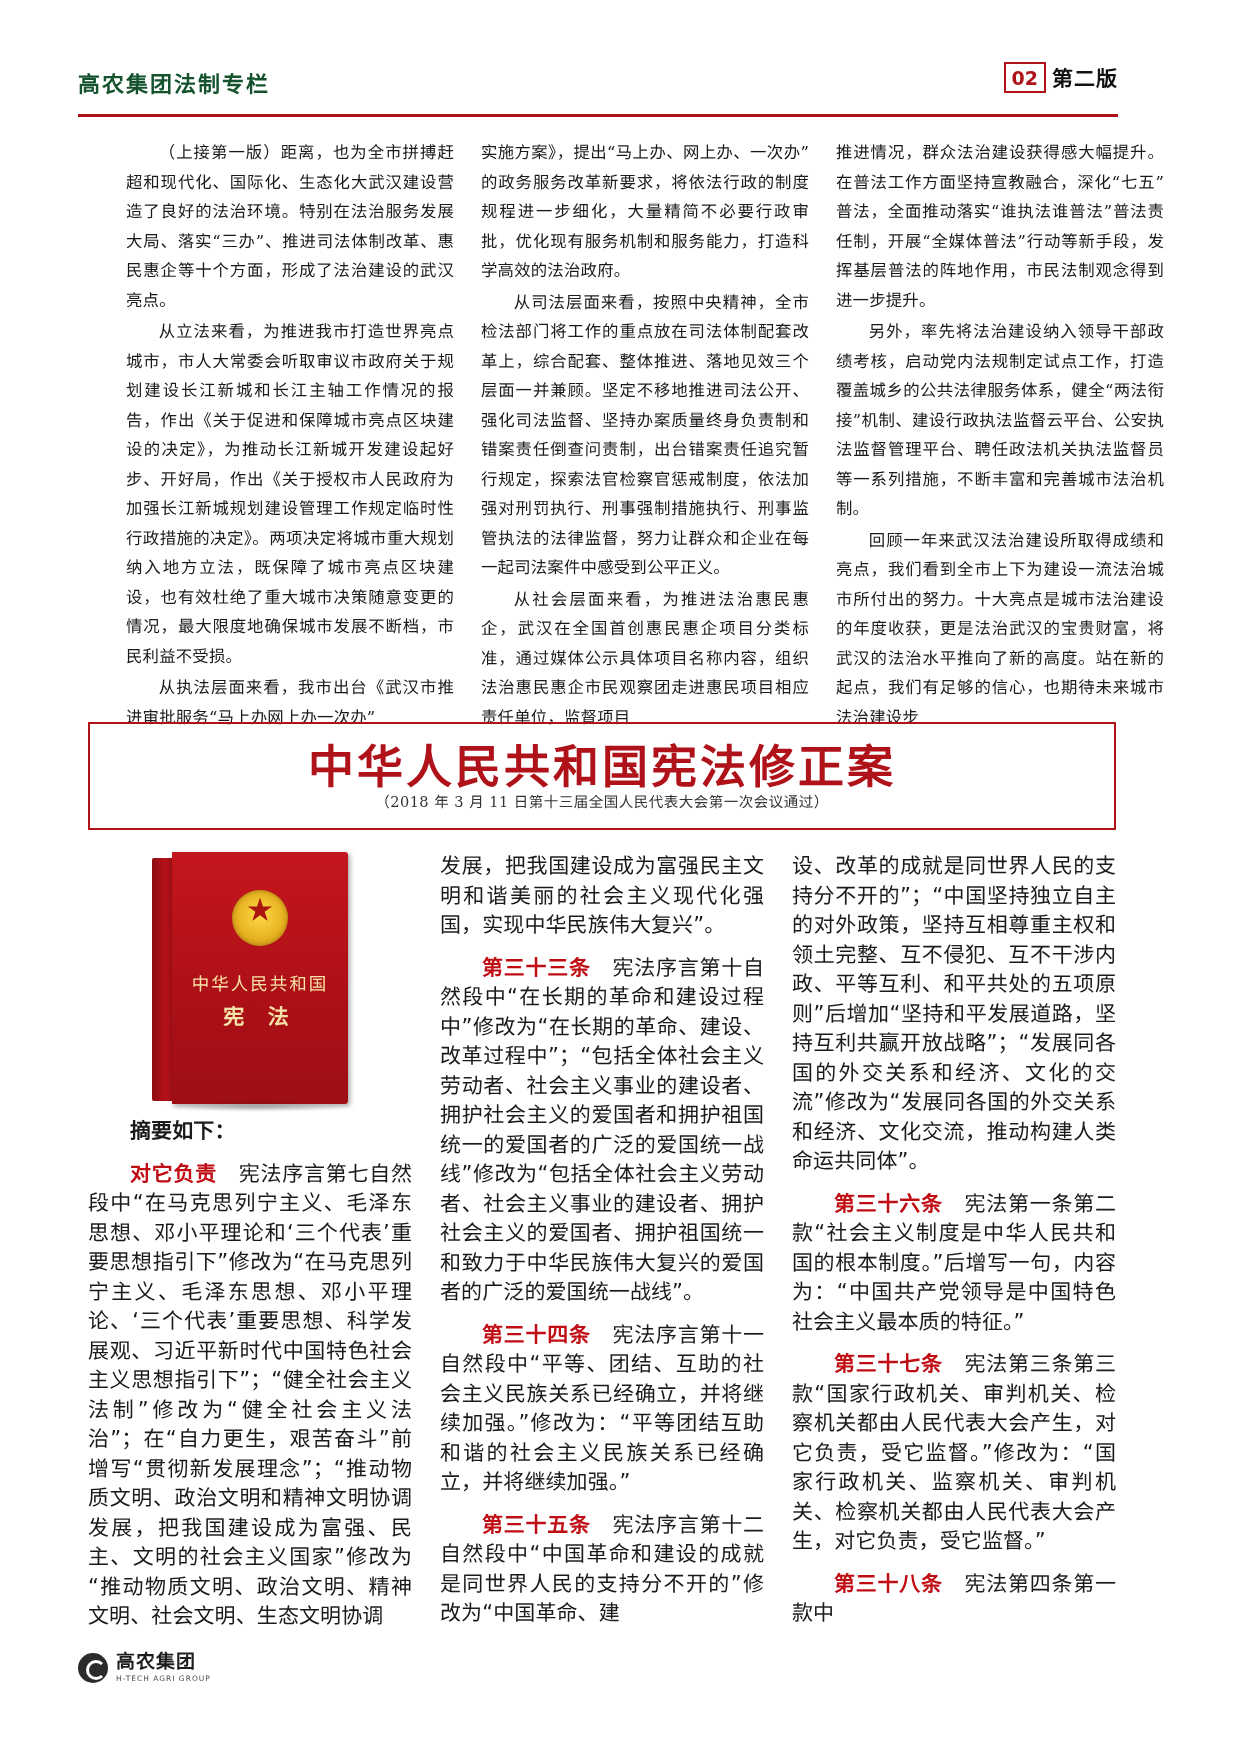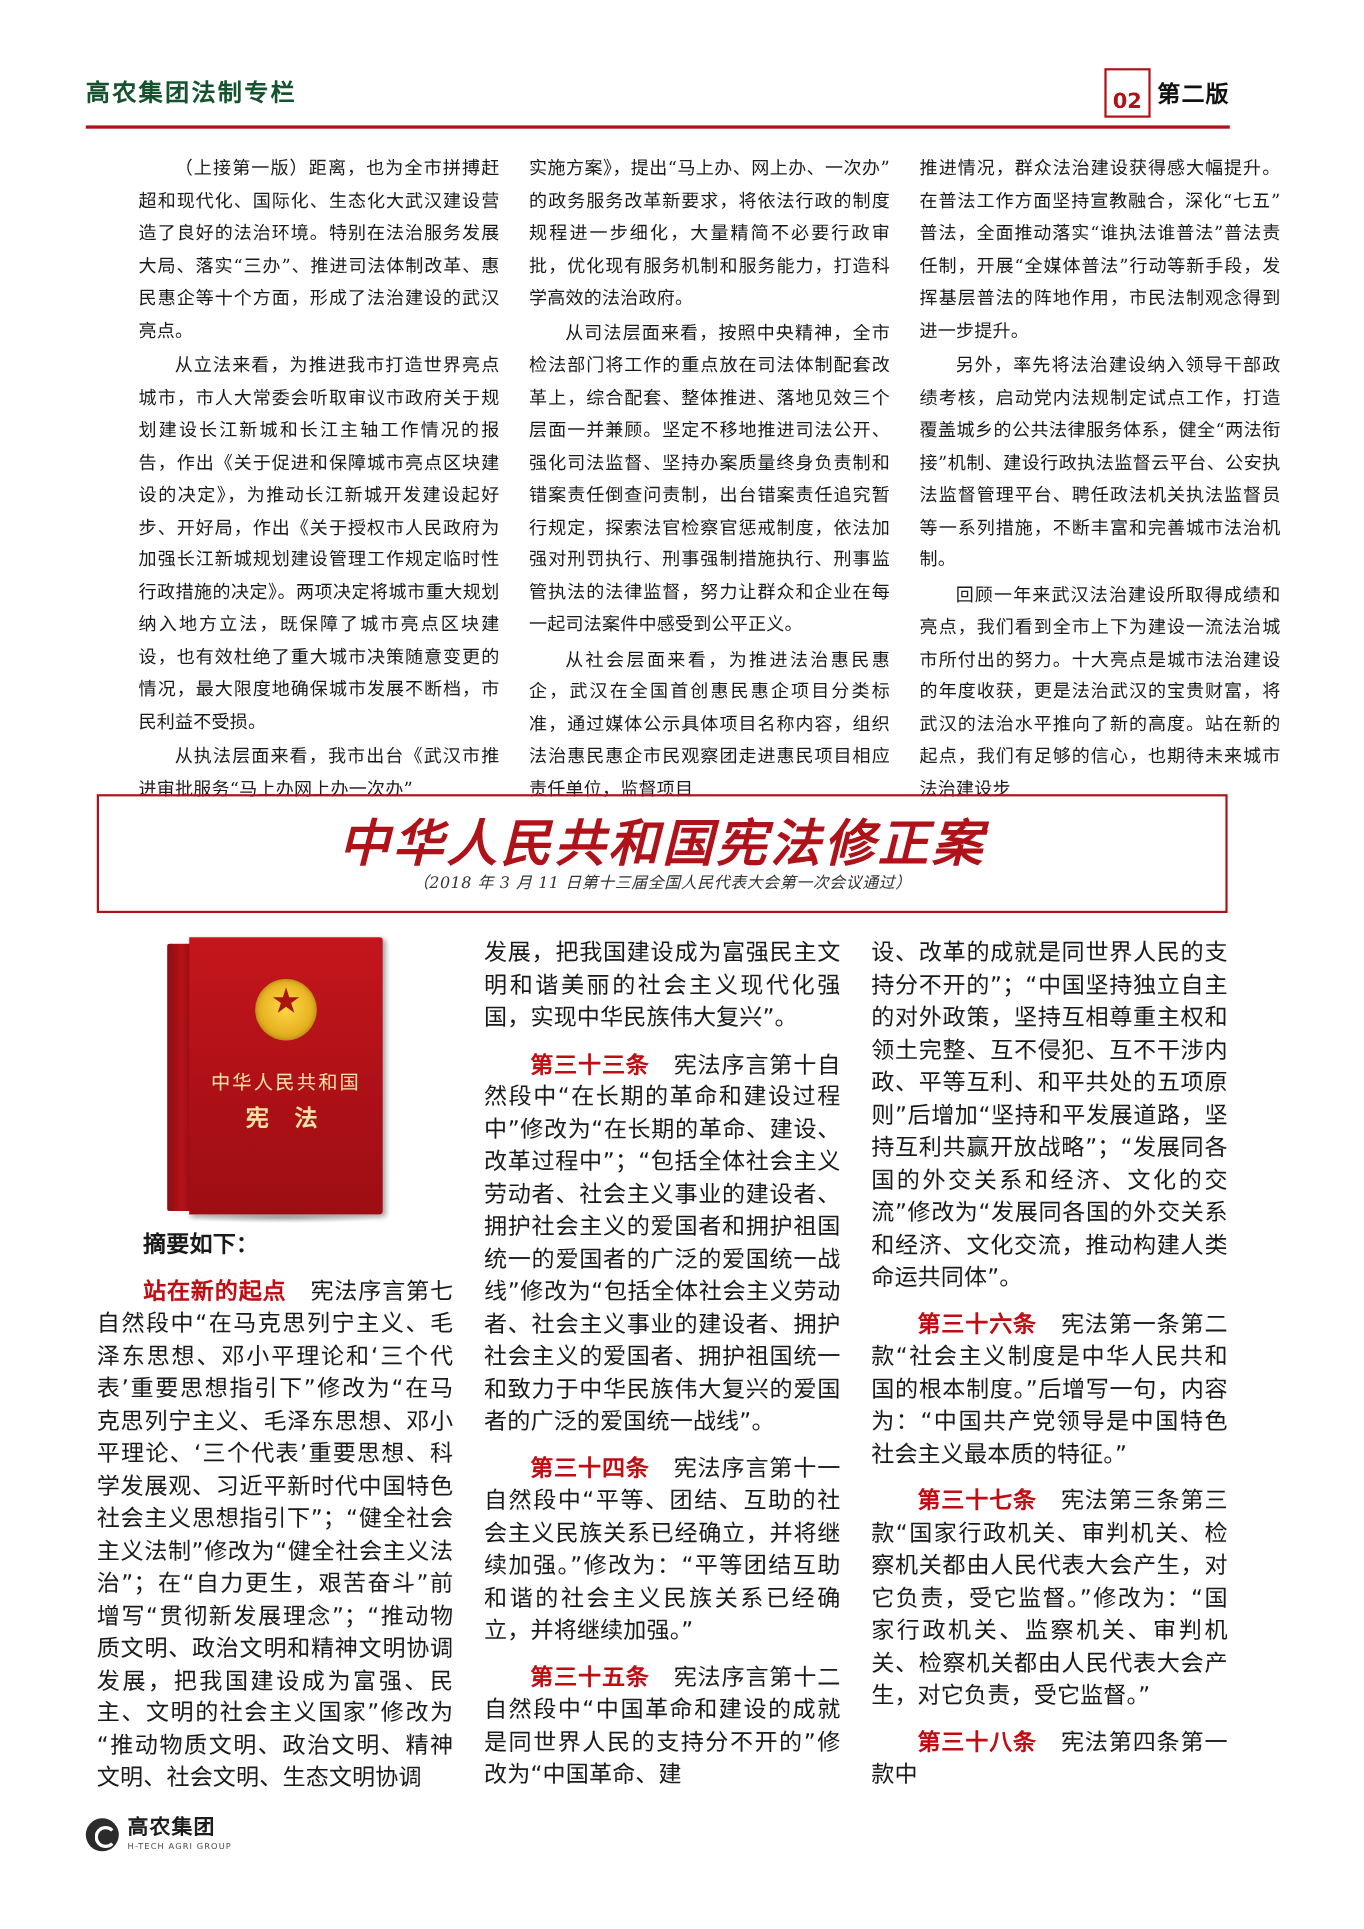--- a/index.html
+++ b/index.html
@@ -48,21 +48,21 @@
     display: flex;
     align-items: center;
     gap: 6px;
   }
   .page-num-box {
     border: 2px solid #b0121a;
     color: #b0121a;
     font-family: "DejaVu Sans", "Liberation Sans", sans-serif;
     font-size: 19px;
     font-weight: bold;
-    padding: 19px 6px 2px 6px;
+    padding: 5px 6px 2px 6px;
     line-height: 1.05;
   }
   .page-label {
     font-size: 21px;
     font-weight: bold;
     letter-spacing: 1px;
     color: #111;
     font-family: "DejaVu Serif", "Liberation Serif", serif;
   }
 
@@ -96,21 +96,20 @@
 
   
   .headline-box {
     position: absolute;
     left: 88px;
     top: 722px;
     width: 1028px;
     height: 108px;
     border: 2px solid #b0121a;
     box-sizing: border-box;
-    font-style: italic;
   }
   .headline-title {
     position: absolute;
     left: 0; right: 0;
     top: 6px;
     text-align: center;
     color: #b0121a;
     font-size: 46px;
     font-weight: bold;
     letter-spacing: 3px;
@@ -315,21 +314,21 @@
       <div class="book">
         <div class="book-spine"></div>
         <div class="book-face">
           <div class="book-emblem"></div>
           <div class="book-text1">中华人民共和国</div>
           <div class="book-text2">宪 法</div>
         </div>
         <div class="book-shadow"></div>
       </div>
       <p class="summary-head">摘要如下：</p>
-      <p><span class="art-label">站在新的起点</span>　<span>宪法序言第七自然段中“在马克思列宁主义、毛泽东思想、邓小平理论和‘三个代表’重要思想指引下”修改为“在马克思列宁主义、毛泽东思想、邓小平理论、‘三个代表’重要思想、科学发展观、习近平新时代中国特色社会主义思想指引下”；“健全社会主义法制”修改为“健全社会主义法治”；在“自力更生，艰苦奋斗”前增写“贯彻新发展理念”；“推动物质文明、政治文明和精神文明协调发展，把我国建设成为富强、民主、文明的社会主义国家”修改为“推动物质文明、政治文明、精神文明、社会文明、生态文明协调</span></p>
+      <p><span class="art-label">对它负责</span>　<span>宪法序言第七自然段中“在马克思列宁主义、毛泽东思想、邓小平理论和‘三个代表’重要思想指引下”修改为“在马克思列宁主义、毛泽东思想、邓小平理论、‘三个代表’重要思想、科学发展观、习近平新时代中国特色社会主义思想指引下”；“健全社会主义法制”修改为“健全社会主义法治”；在“自力更生，艰苦奋斗”前增写“贯彻新发展理念”；“推动物质文明、政治文明和精神文明协调发展，把我国建设成为富强、民主、文明的社会主义国家”修改为“推动物质文明、政治文明、精神文明、社会文明、生态文明协调</span></p>
     </div>
 
     <div class="lcol">
       <p class="noindent"><span>发展，把我国建设成为富强民主文明和谐美丽的社会主义现代化强国，实现中华民族伟大复兴”。</span></p>
       <p><span class="art-label">第三十三条</span>　<span>宪法序言第十自然段中“在长期的革命和建设过程中”修改为“在长期的革命、建设、改革过程中”；“包括全体社会主义劳动者、社会主义事业的建设者、拥护社会主义的爱国者和拥护祖国统一的爱国者的广泛的爱国统一战线”修改为“包括全体社会主义劳动者、社会主义事业的建设者、拥护社会主义的爱国者、拥护祖国统一和致力于中华民族伟大复兴的爱国者的广泛的爱国统一战线”。</span></p>
       <p><span class="art-label">第三十四条</span>　<span>宪法序言第十一自然段中“平等、团结、互助的社会主义民族关系已经确立，并将继续加强。”修改为：“平等团结互助和谐的社会主义民族关系已经确立，并将继续加强。”</span></p>
       <p><span class="art-label">第三十五条</span>　<span>宪法序言第十二自然段中“中国革命和建设的成就是同世界人民的支持分不开的”修改为“中国革命、建</span></p>
     </div>
 
     <div class="lcol">

